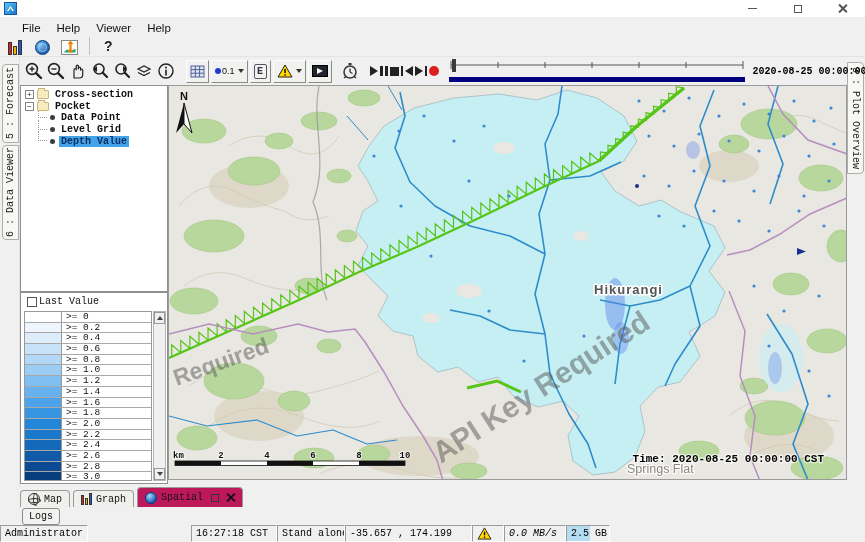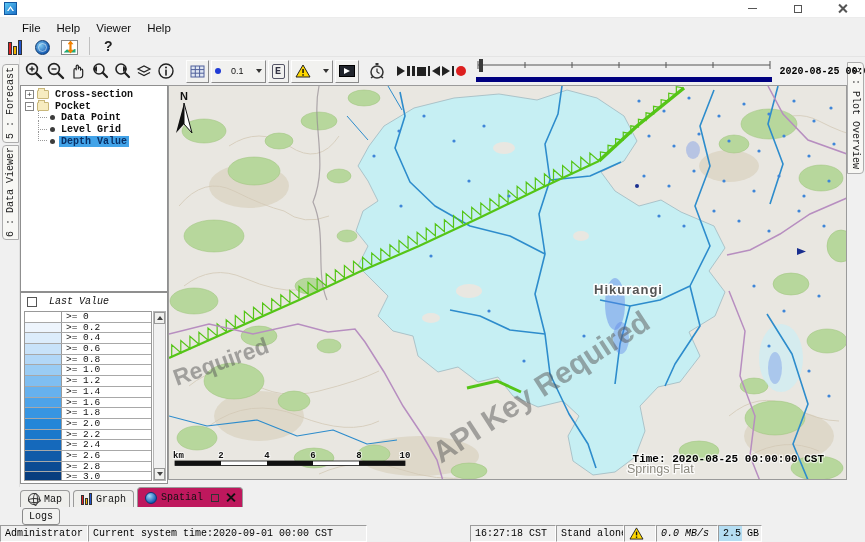--- a/index.html
+++ b/index.html
@@ -40,21 +40,21 @@
   .left-strip { position:absolute; left:0; top:57px; width:20px; bottom:55px; background:#f0f0f0; border-right:1px solid #e0e0e0;}
   .right-strip { position:absolute; right:0; top:57px; width:18px; bottom:55px; background:#f0f0f0; }
   .v-tab { position:absolute; left:2px; width:17px; background:#f7f7f4; border:1px solid #adadad; border-radius:4px 0 0 4px; display:flex; align-items:center; justify-content:center; }
   .v-tab span { writing-mode:vertical-rl; transform:rotate(180deg); font-family:"Liberation Mono","DejaVu Sans Mono",monospace; font-size:10px; color:#222; white-space:nowrap; }
   .v-tab-r { position:absolute; left:0px; width:17px; background:#f7f7f4; border:1px solid #adadad; border-radius:0 4px 4px 0; display:flex; align-items:center; justify-content:center; }
   .v-tab-r span { writing-mode:vertical-rl; font-family:"Liberation Mono","DejaVu Sans Mono",monospace; font-size:10px; color:#222; white-space:nowrap; }
 
   
   .toolbar2 { position:absolute; left:20px; top:57px; width:827px; height:28px; display:flex; align-items:center; background:#f0f0f0; padding-left:4px; gap:2px; }
   .nav-icon { width:22px; height:22px; display:flex; align-items:center; justify-content:center; }
-  .tb-btn { height:23px; border:1px solid; border-color:#fdfdfd #8a8a8a #8a8a8a #fdfdfd; background:#f1f1ef; display:flex; align-items:center; justify-content:center; padding:0 3px; gap:10px; }
+  .tb-btn { height:23px; border:1px solid; border-color:#fdfdfd #8a8a8a #8a8a8a #fdfdfd; background:#f1f1ef; display:flex; align-items:center; justify-content:center; padding:0 3px; gap:1px; }
   .dd-arrow { width:0; height:0; border-left:3.5px solid transparent; border-right:3.5px solid transparent; border-top:4px solid #333; margin-left:2px;}
   .thresh-dot { width:6px; height:6px; border-radius:50%; background:#1f3bd6; }
   .thresh-txt { font-size:9px; color:#111; }
   .e-box { width:13px; height:15px; border:1px solid #556; border-radius:2px; display:flex; align-items:center; justify-content:center; font-size:10px; font-weight:bold; color:#334; font-family:"Liberation Mono",monospace;}
   .movie-inner { width:16px; height:12px; background:#20242c; border:1px solid #000; display:flex; align-items:center; justify-content:center; }
   .movie-inner i { width:0; height:0; border-top:3.5px solid transparent; border-bottom:3.5px solid transparent; border-left:6px solid #fff; }
   .pb { width:20px; height:18px; display:flex; align-items:center; justify-content:center; gap:2px; }
   .i-play { width:0;height:0;border-top:5px solid transparent;border-bottom:5px solid transparent;border-left:8px solid #222;}
   .i-pausebar { width:3px; height:10px; background:#222;}
   .i-stop { width:9px; height:9px; background:#222;}
@@ -70,21 +70,21 @@
   .expander { width:9px; height:9px; border:1px solid #848484; background:#fff; font-size:8px; line-height:7px; text-align:center; color:#333; margin:0 3px 0 1px; flex:0 0 auto;}
   .folder { width:12px; height:9px; background:#f7ecc0; border:1px solid #c9b77a; border-radius:1px; margin-right:4px; position:relative; flex:0 0 auto;}
   .folder:before { content:""; position:absolute; left:0; top:-3px; width:5px; height:2px; background:#f7ecc0; border:1px solid #c9b77a; border-bottom:none;}
   .tree-elbow { width:9px; height:10px; border-left:1px dotted #999; border-bottom:1px dotted #999; margin:-6px 3px 4px 14px; flex:0 0 auto;}
   .bullet { width:5px; height:5px; border-radius:50%; background:#3c3c3c; margin-right:4px; flex:0 0 auto;}
   .tree-label { padding:0 2px;font-weight:bold; }
   .tree-label.sel { background:#42a3e8; color:#0a3066; }
 
   
   .legend-panel { position:absolute; left:20px; top:292px; width:148px; height:192px; background:#fff; border:1px solid #8f8f8f; }
-  .legend-header { height:17px; display:flex; align-items:center; padding-left:6px; gap:12px;font-style:italic; }
+  .legend-header { height:17px; display:flex; align-items:center; padding-left:6px; gap:2px; }
   .checkbox { width:10px; height:10px; border:1px solid #555; background:#fff; flex:0 0 auto;}
   .legend-title { font-family:"Liberation Mono","DejaVu Sans Mono",monospace; font-size:10px; color:#111;}
   .legend-table { position:absolute; left:3px; top:18px; width:128px; bottom:2px; border:1px solid #999; overflow:hidden; background:#fff;}
   .legend-row { display:flex; height:10.7px; border-bottom:1px solid #a8a8a8; }
   .legend-swatch { width:37px; border-right:1px solid #999; flex:0 0 auto;}
   .legend-label { font-family:"Liberation Mono","DejaVu Sans Mono",monospace; font-size:9.5px; line-height:10.2px; padding-left:4px; color:#111;}
   .legend-scroll { position:absolute; right:1px; top:18px; width:13px; bottom:2px; background:#f0f0f0; border:1px solid #b5b5b5;}
   .scr-btn { position:absolute; left:0; width:11px; height:12px; background:#f0f0ee; border:1px solid #999; display:flex; align-items:center; justify-content:center;}
   .scr-up { top:0; } .scr-dn { bottom:0; }
   .tri-up { width:0;height:0;border-left:3px solid transparent;border-right:3px solid transparent;border-bottom:4px solid #444;}
@@ -617,24 +617,24 @@
     <span class="ic-globe-blue"></span>
     <span>Spatial</span>
     <span class="float-box"></span>
     <span class="close-x"></span>
   </div>
 </div>
 <div class="logs-btn">Logs</div>
 
 <div class="statusbar">
   <div class="sb-cell" style="width:88px;">Administrator</div>
-  <div class="sb-cell" style="width:279px;">Current system time:2020-09-01 00:00 CST</div>
   <div class="sb-cell" style="width:103px;margin-top:32px;">08:27:18 GMT</div>
   <div class="sb-cell" style="width:86px;">16:27:18 CST</div>
   <div class="sb-cell" style="width:68px;">Stand alone</div>
+  <div class="sb-cell" style="width:127px;">-35.657 , 174.199</div>
   <div class="sb-cell" style="width:32px;">
     <svg width="15" height="13" viewBox="0 0 16 14">
         <path d="M8,1 L15,13 L1,13 Z" fill="#ffd800" stroke="#222" stroke-width="1"></path>
         <rect x="7.3" y="5" width="1.5" height="4" fill="#111"></rect>
         <rect x="7.3" y="10.2" width="1.5" height="1.5" fill="#111"></rect>
       </svg>
   </div>
   <div class="sb-cell" style="width:62px;font-style:italic;">0.0 MB/s</div>
   <div class="sb-cell" style="width:44px;">
     <span class="mem-fill"></span>

